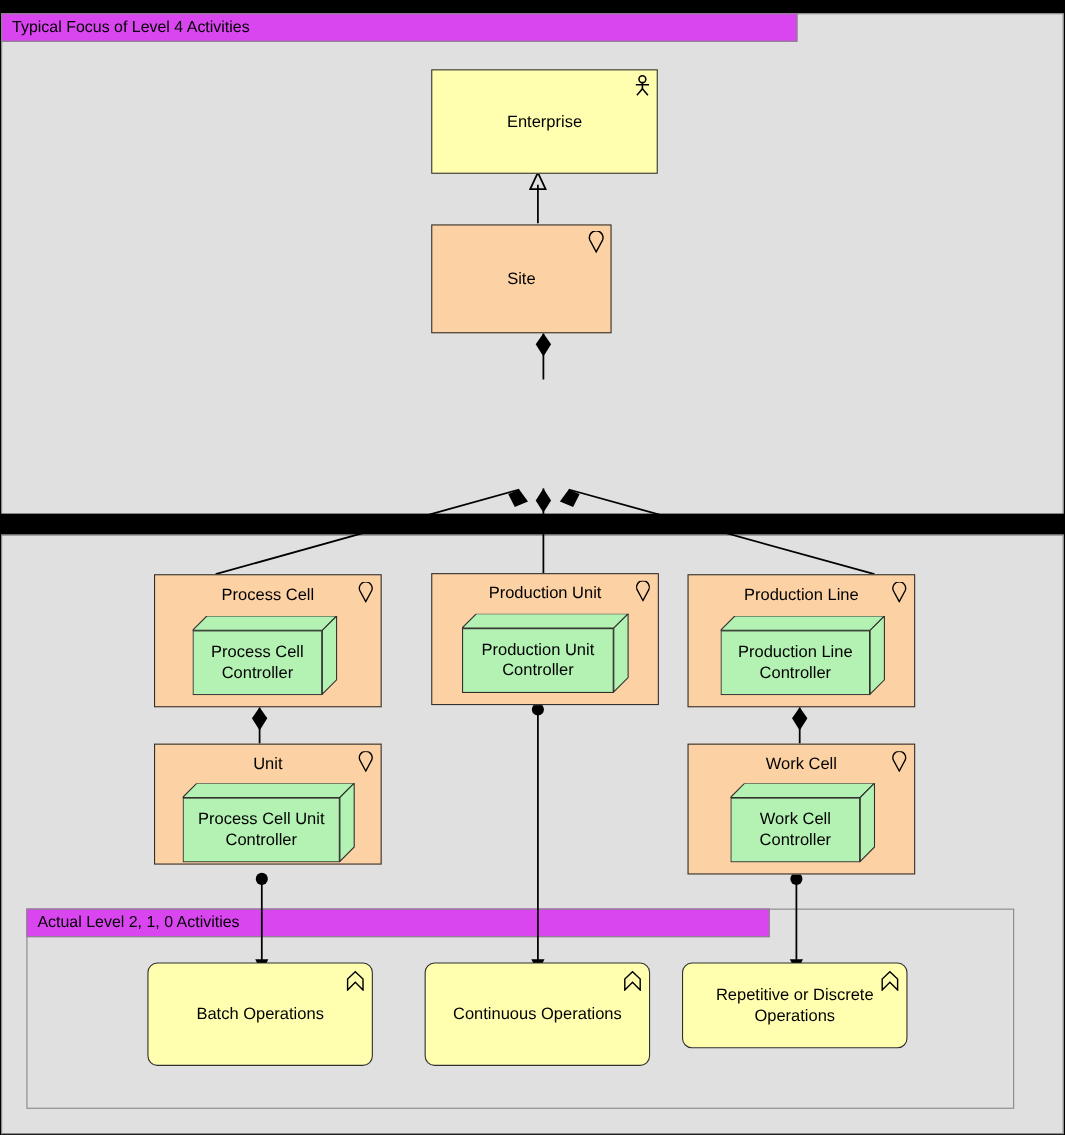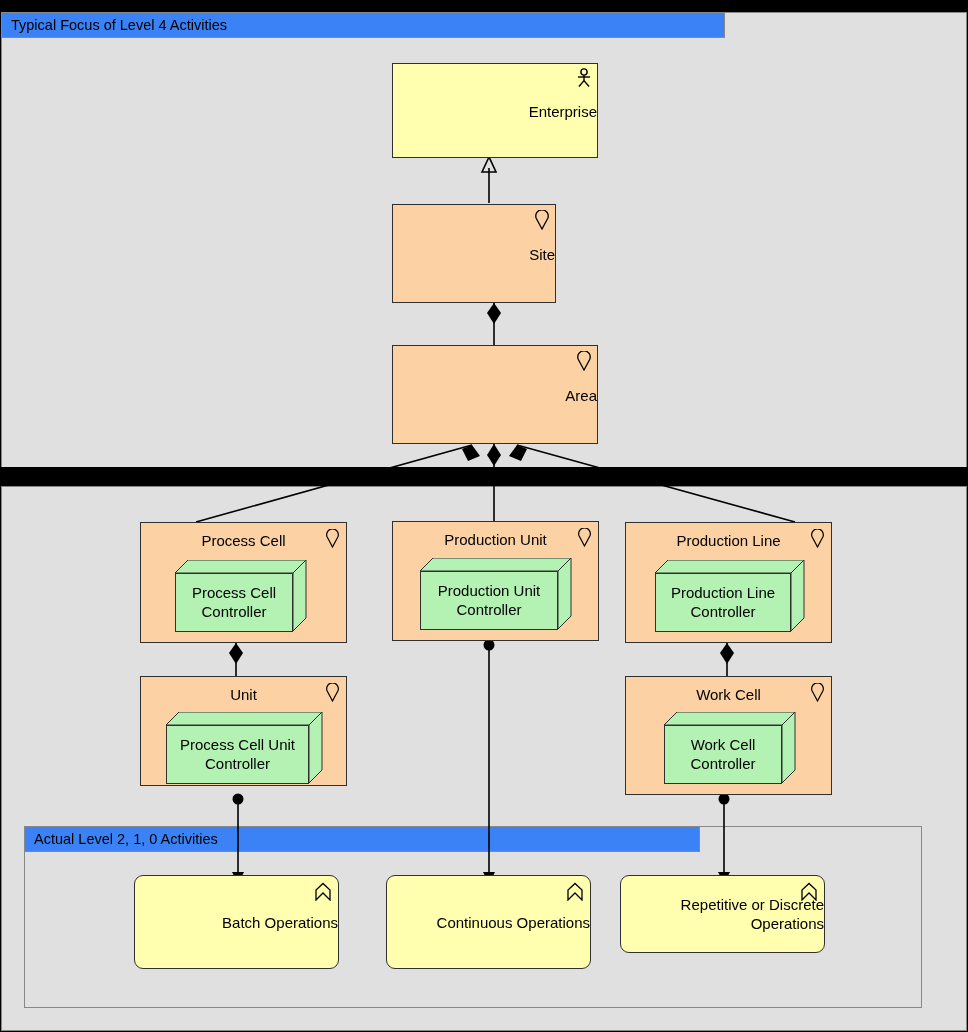--- a/index.html
+++ b/index.html
@@ -3,31 +3,31 @@
 <meta charset="utf-8">
 <style>
   html,body{margin:0;padding:0;background:#000;}
   body{width:968px;height:1032px;position:relative;overflow:hidden;
        font-family:"Liberation Sans","DejaVu Sans",sans-serif;color:#000;}
 
   #stage{position:absolute;left:0;top:0;width:968px;height:1032px;background:#000;}
 
   
   .frame{position:absolute;background:#e0e0e0;border:1px solid #888;box-sizing:border-box;}
-  .frame-tab{position:absolute;background:#3b82f6;border:1px solid #888;
+  .frame-tab{position:absolute;background:#d946ef;border:1px solid #888;
              box-sizing:border-box;display:flex;align-items:center;text-align:right;}
   .frame-tab span{padding-left:9px;font-size:14.5px;line-height:1;white-space:nowrap;}
 
   
   .node{position:absolute;box-sizing:border-box;border:1px solid #303030;}
   .node.yellow{background:#ffffaf;}
   .node.orange{background:#fcd1a4;}
 
   .centered-label{position:absolute;left:0;right:0;top:50%;transform:translateY(-50%);
-                  text-align:right;font-size:15px;line-height:19px;white-space:pre-line;}
+                  text-align:center;font-size:15px;line-height:19px;white-space:pre-line;}
 
   .top-label{position:absolute;left:0;right:0;top:9px;text-align:center;
              font-size:15px;line-height:18px;}
 
   .rounded{border-radius:9px;}
 
   
   .icon{position:absolute;}
 
   
@@ -103,26 +103,20 @@
     </svg>
   </div>
 
   <div class="node orange" style="left:392px;top:204px;width:164px;height:99px;">
     <div class="centered-label">Site</div>
     <svg class="icon" style="right:5px;top:5px;" width="16" height="20" viewBox="0 0 16 20">
       <path d="M8 19 L2.2 8.2 A6.2 6.2 0 1 1 13.8 8.2 Z" fill="none" stroke="#000" stroke-width="1.3"></path>
     </svg>
   </div>
 
-  <div class="node orange" style="left:392px;top:345px;width:206px;height:99px;">
-    <div class="centered-label">Area</div>
-    <svg class="icon" style="right:5px;top:5px;" width="16" height="20" viewBox="0 0 16 20">
-      <path d="M8 19 L2.2 8.2 A6.2 6.2 0 1 1 13.8 8.2 Z" fill="none" stroke="#000" stroke-width="1.3"></path>
-    </svg>
-  </div>
 
   <div class="node orange" style="left:140px;top:522px;width:207px;height:121px;">
     <div class="top-label">Process Cell</div>
     <svg class="icon" style="right:6px;top:6px;" width="15" height="19" viewBox="0 0 16 20">
       <path d="M8 19 L2.2 8.2 A6.2 6.2 0 1 1 13.8 8.2 Z" fill="none" stroke="#000" stroke-width="1.3"></path>
     </svg>
     <div class="dev" style="left:34px;top:37px;width:132px;height:72px;">
       <svg width="132" height="72" viewBox="0 0 132 72" style="position:absolute;left:0;top:0;">
         <polygon points="0,13 13,0 131,0 118,13" fill="#b3f2b3" stroke="#303030" stroke-width="1"></polygon>
         <polygon points="118,13 131,0 131,58 118,71" fill="#b3f2b3" stroke="#303030" stroke-width="1"></polygon>

